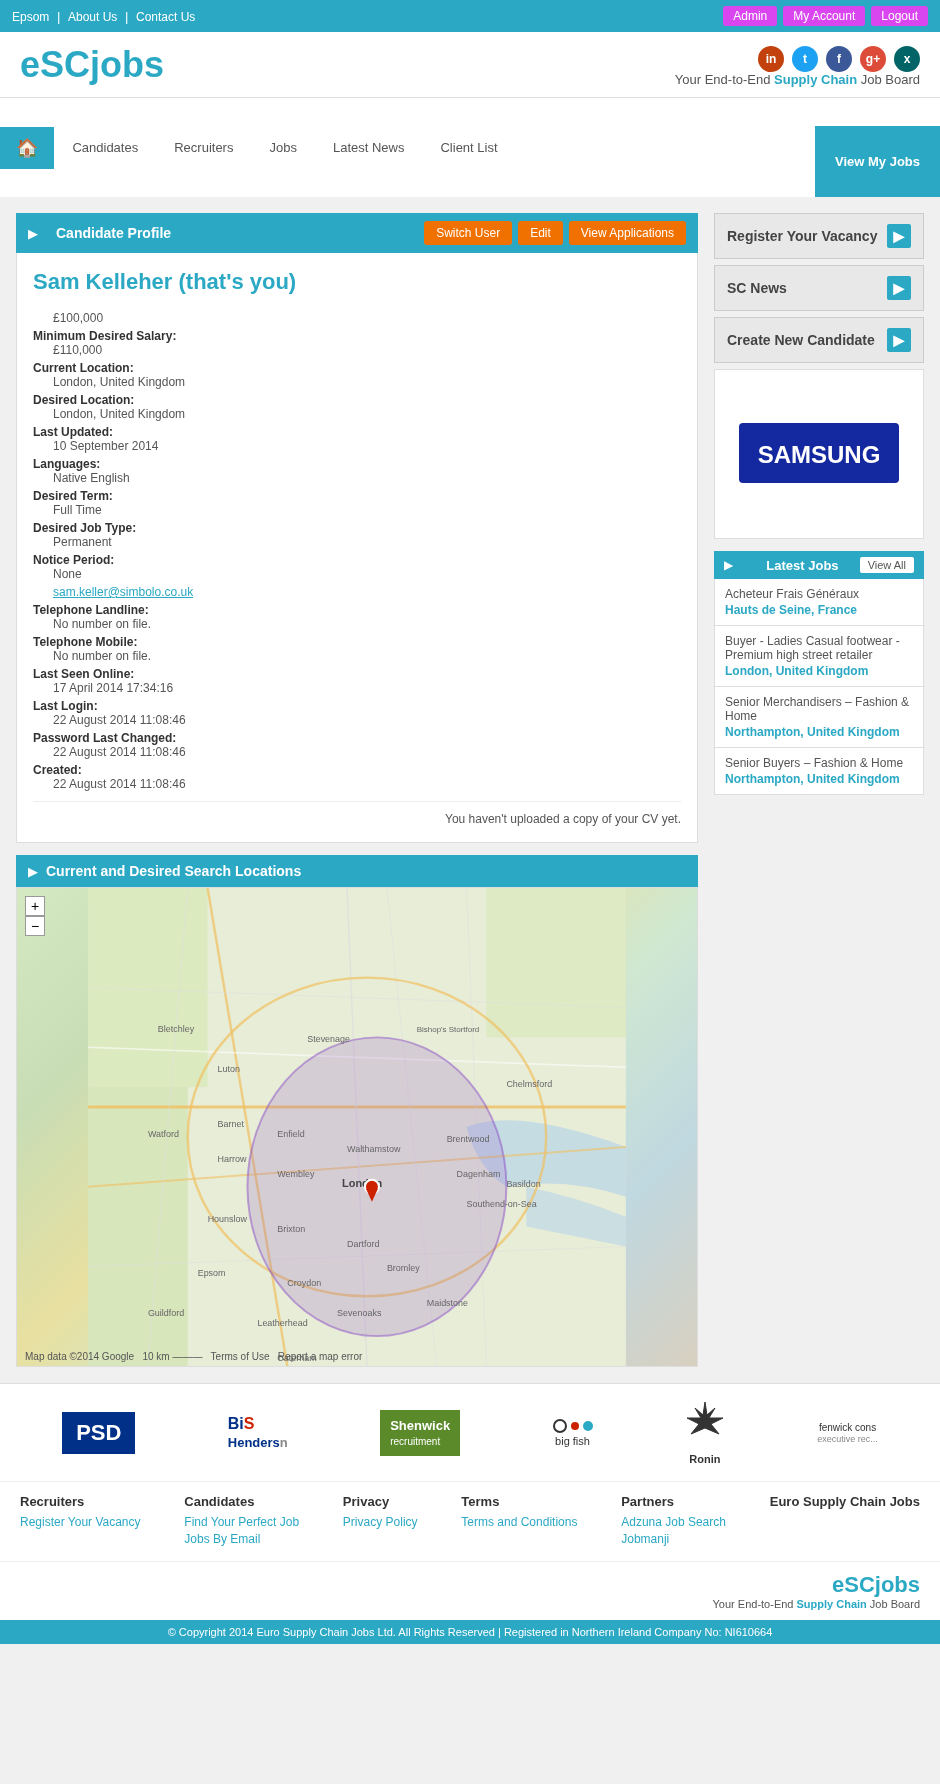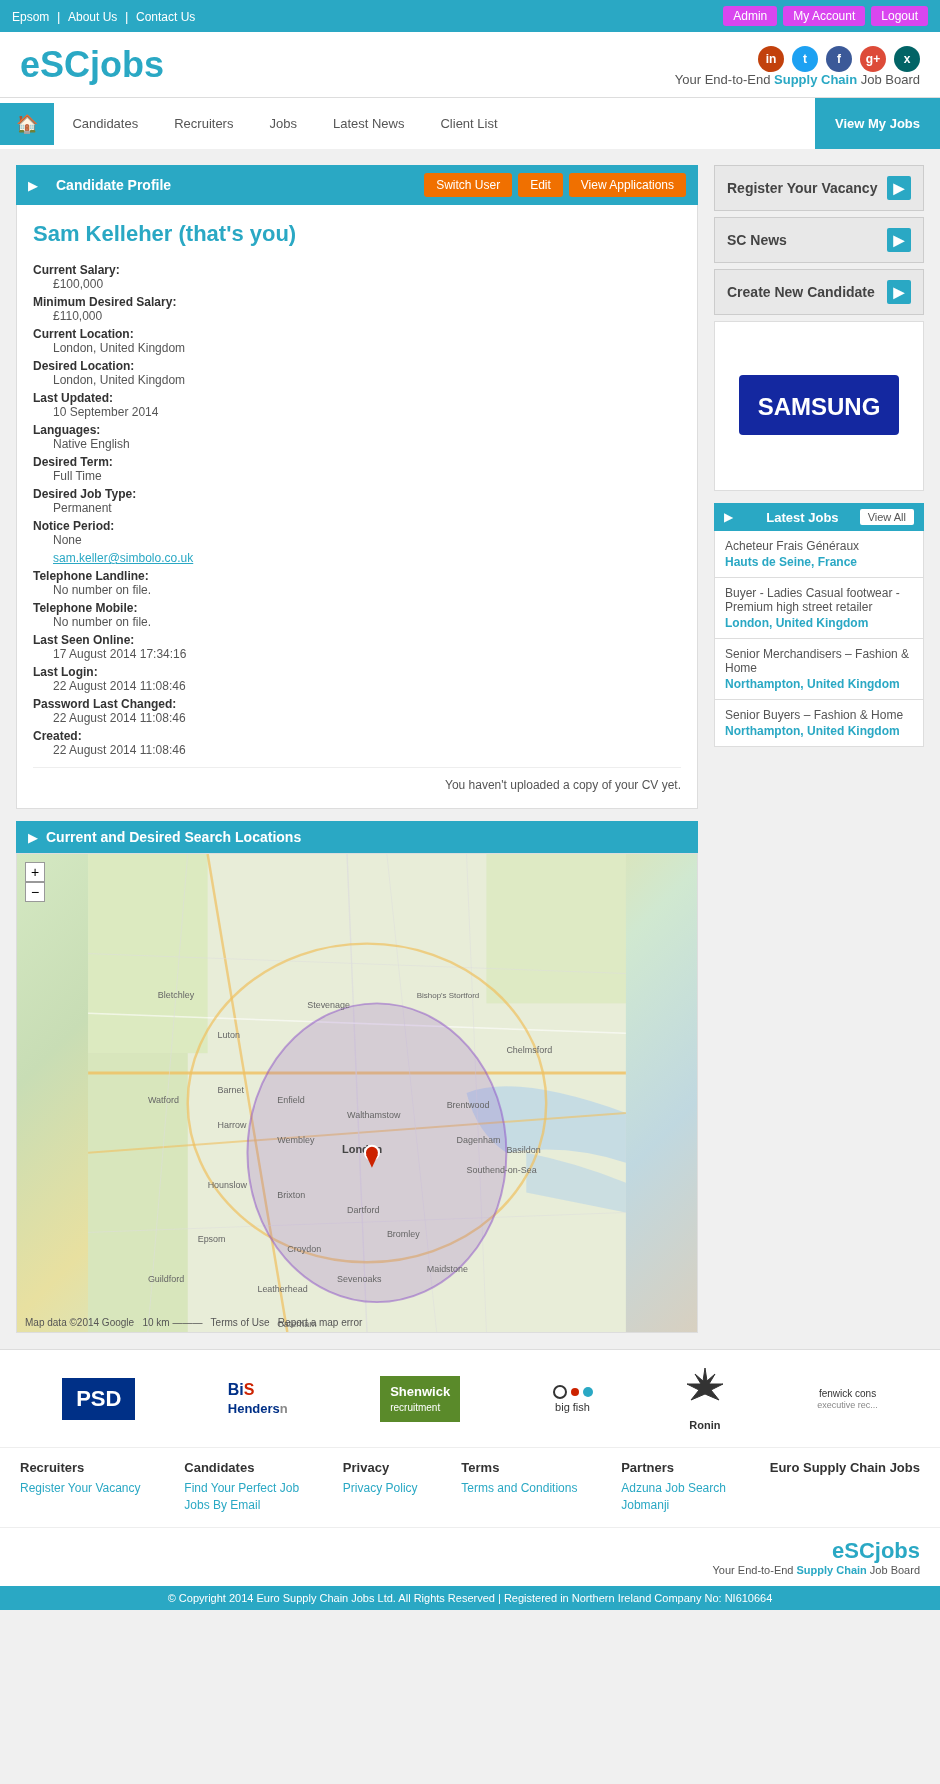--- a/index.html
+++ b/index.html
@@ -23,21 +23,21 @@
     .si-linkedin { background: #c2410c; }
     .si-twitter { background: #1da1f2; }
     .si-facebook { background: #3b5998; }
     .si-google { background: #dd4b39; }
     .si-xing { background: #026466; }
 
     
     .nav { background: #fff; display: flex; align-items: center; border-top: 1px solid #ddd; }
     .nav-home { background: #2aa8c4; padding: 10px 16px; color: #fff; font-size: 18px; cursor: pointer; }
     .nav-item { padding: 10px 18px; color: #555; font-size: 13px; cursor: pointer; text-decoration: none; }
-    .nav-view-jobs { background: #2aa8c4; color: #fff; padding: 18px 20px; margin-left: auto; font-size: 13px; cursor: pointer; font-weight: bold; }
+    .nav-view-jobs { background: #2aa8c4; color: #fff; padding: 28px 20px; margin-left: auto; font-size: 13px; cursor: pointer; font-weight: bold; margin-top: 28px; }
 
     
     .main-container { display: flex; gap: 16px; padding: 16px; background: #f0f0f0; }
     .left-col { flex: 1; min-width: 0; }
     .right-col { width: 210px; flex-shrink: 0; }
 
     
     .profile-header { background: #2aa8c4; padding: 8px 12px; display: flex; align-items: center; gap: 10px; margin-bottom: 0; }
     .profile-header-title { color: #fff; font-size: 14px; font-weight: bold; }
     .profile-header-arrow { color: #fff; margin-right: 8px; }
@@ -156,21 +156,20 @@
         <button class="btn-orange">Switch User</button>
         <button class="btn-orange">Edit</button>
         <button class="btn-orange">View Applications</button>
       </div>
     </div>
 
     <div class="profile-content">
       <div class="candidate-name">Sam Kelleher (that's you)</div>
 
       <div class="profile-field">
-        <div class="label">Current Salary:</div>
         <div class="value">£100,000</div>
       </div>
       <div class="profile-field">
         <div class="label">Minimum Desired Salary:</div>
         <div class="value">£110,000</div>
       </div>
       <div class="profile-field">
         <div class="label">Current Location:</div>
         <div class="value">London, United Kingdom</div>
       </div>
@@ -204,21 +203,21 @@
       <div class="profile-field">
         <div class="label">Telephone Landline:</div>
         <div class="value">No number on file.</div>
       </div>
       <div class="profile-field">
         <div class="label">Telephone Mobile:</div>
         <div class="value">No number on file.</div>
       </div>
       <div class="profile-field">
         <div class="label">Last Seen Online:</div>
-        <div class="value">17 August 2014 17:34:16</div>
+        <div class="value">17 April 2014 17:34:16</div>
       </div>
       <div class="profile-field">
         <div class="label">Last Login:</div>
         <div class="value">22 August 2014 11:08:46</div>
       </div>
       <div class="profile-field">
         <div class="label">Password Last Changed:</div>
         <div class="value">22 August 2014 11:08:46</div>
       </div>
       <div class="profile-field">

